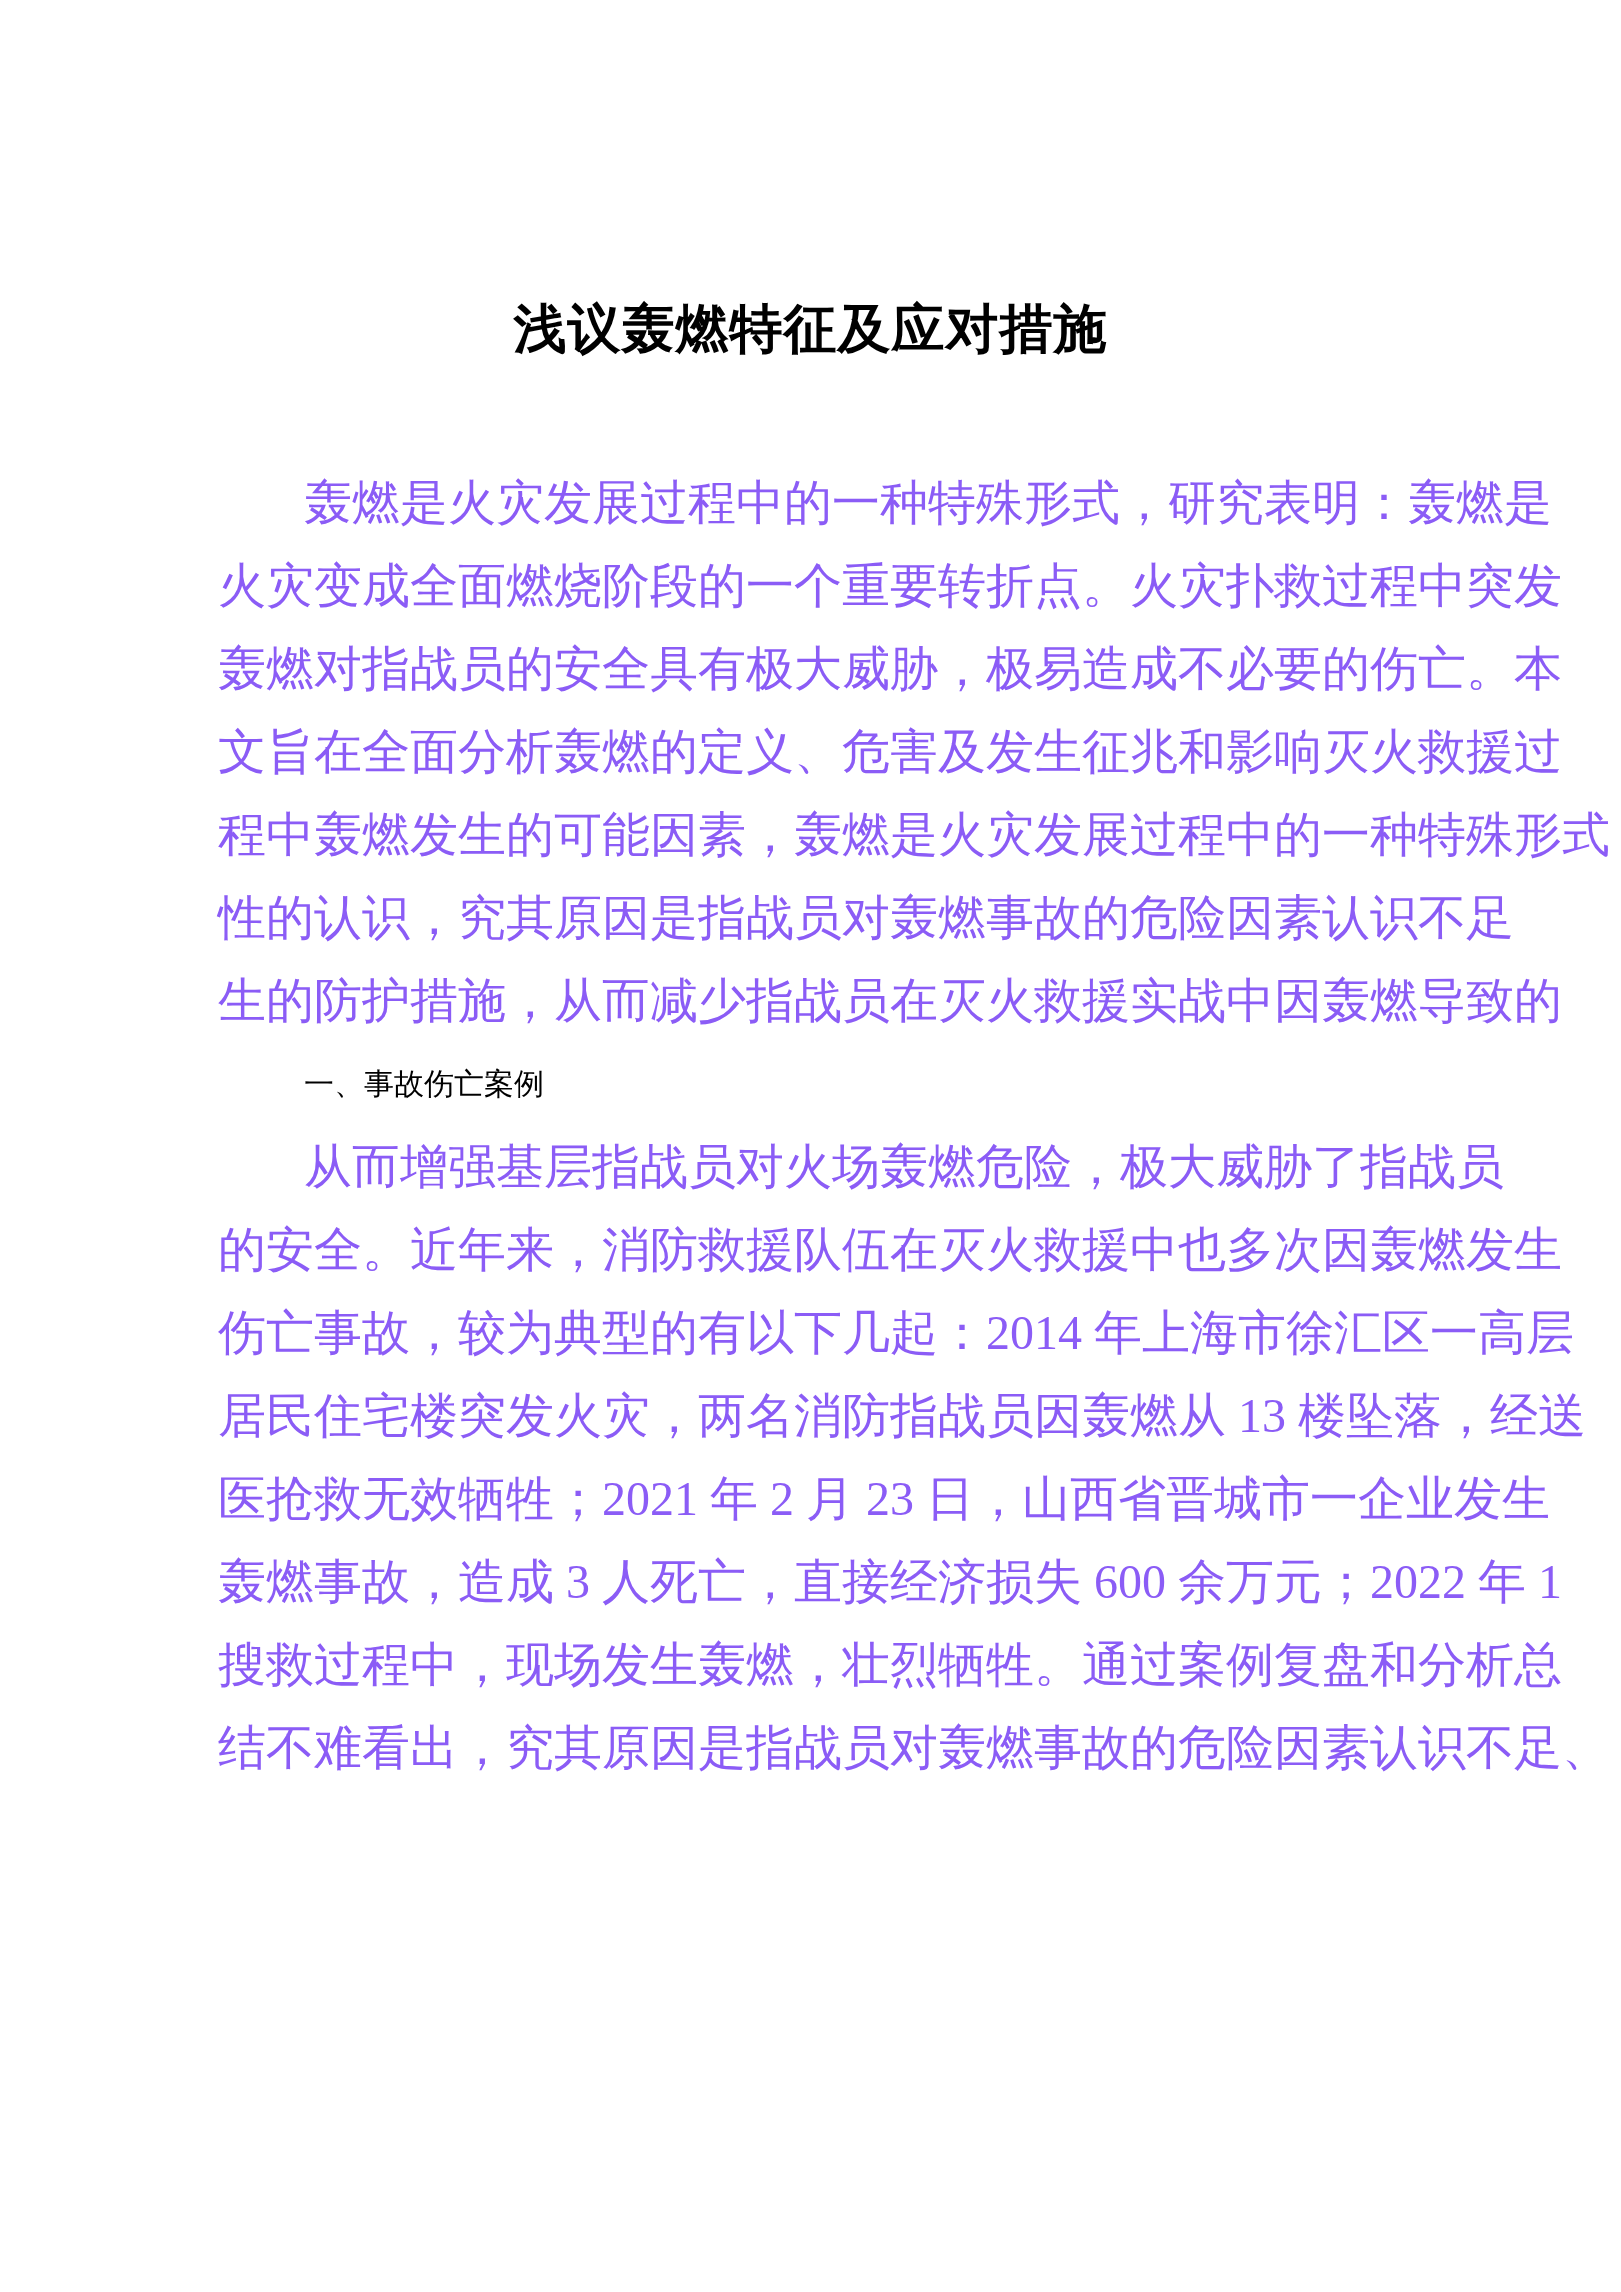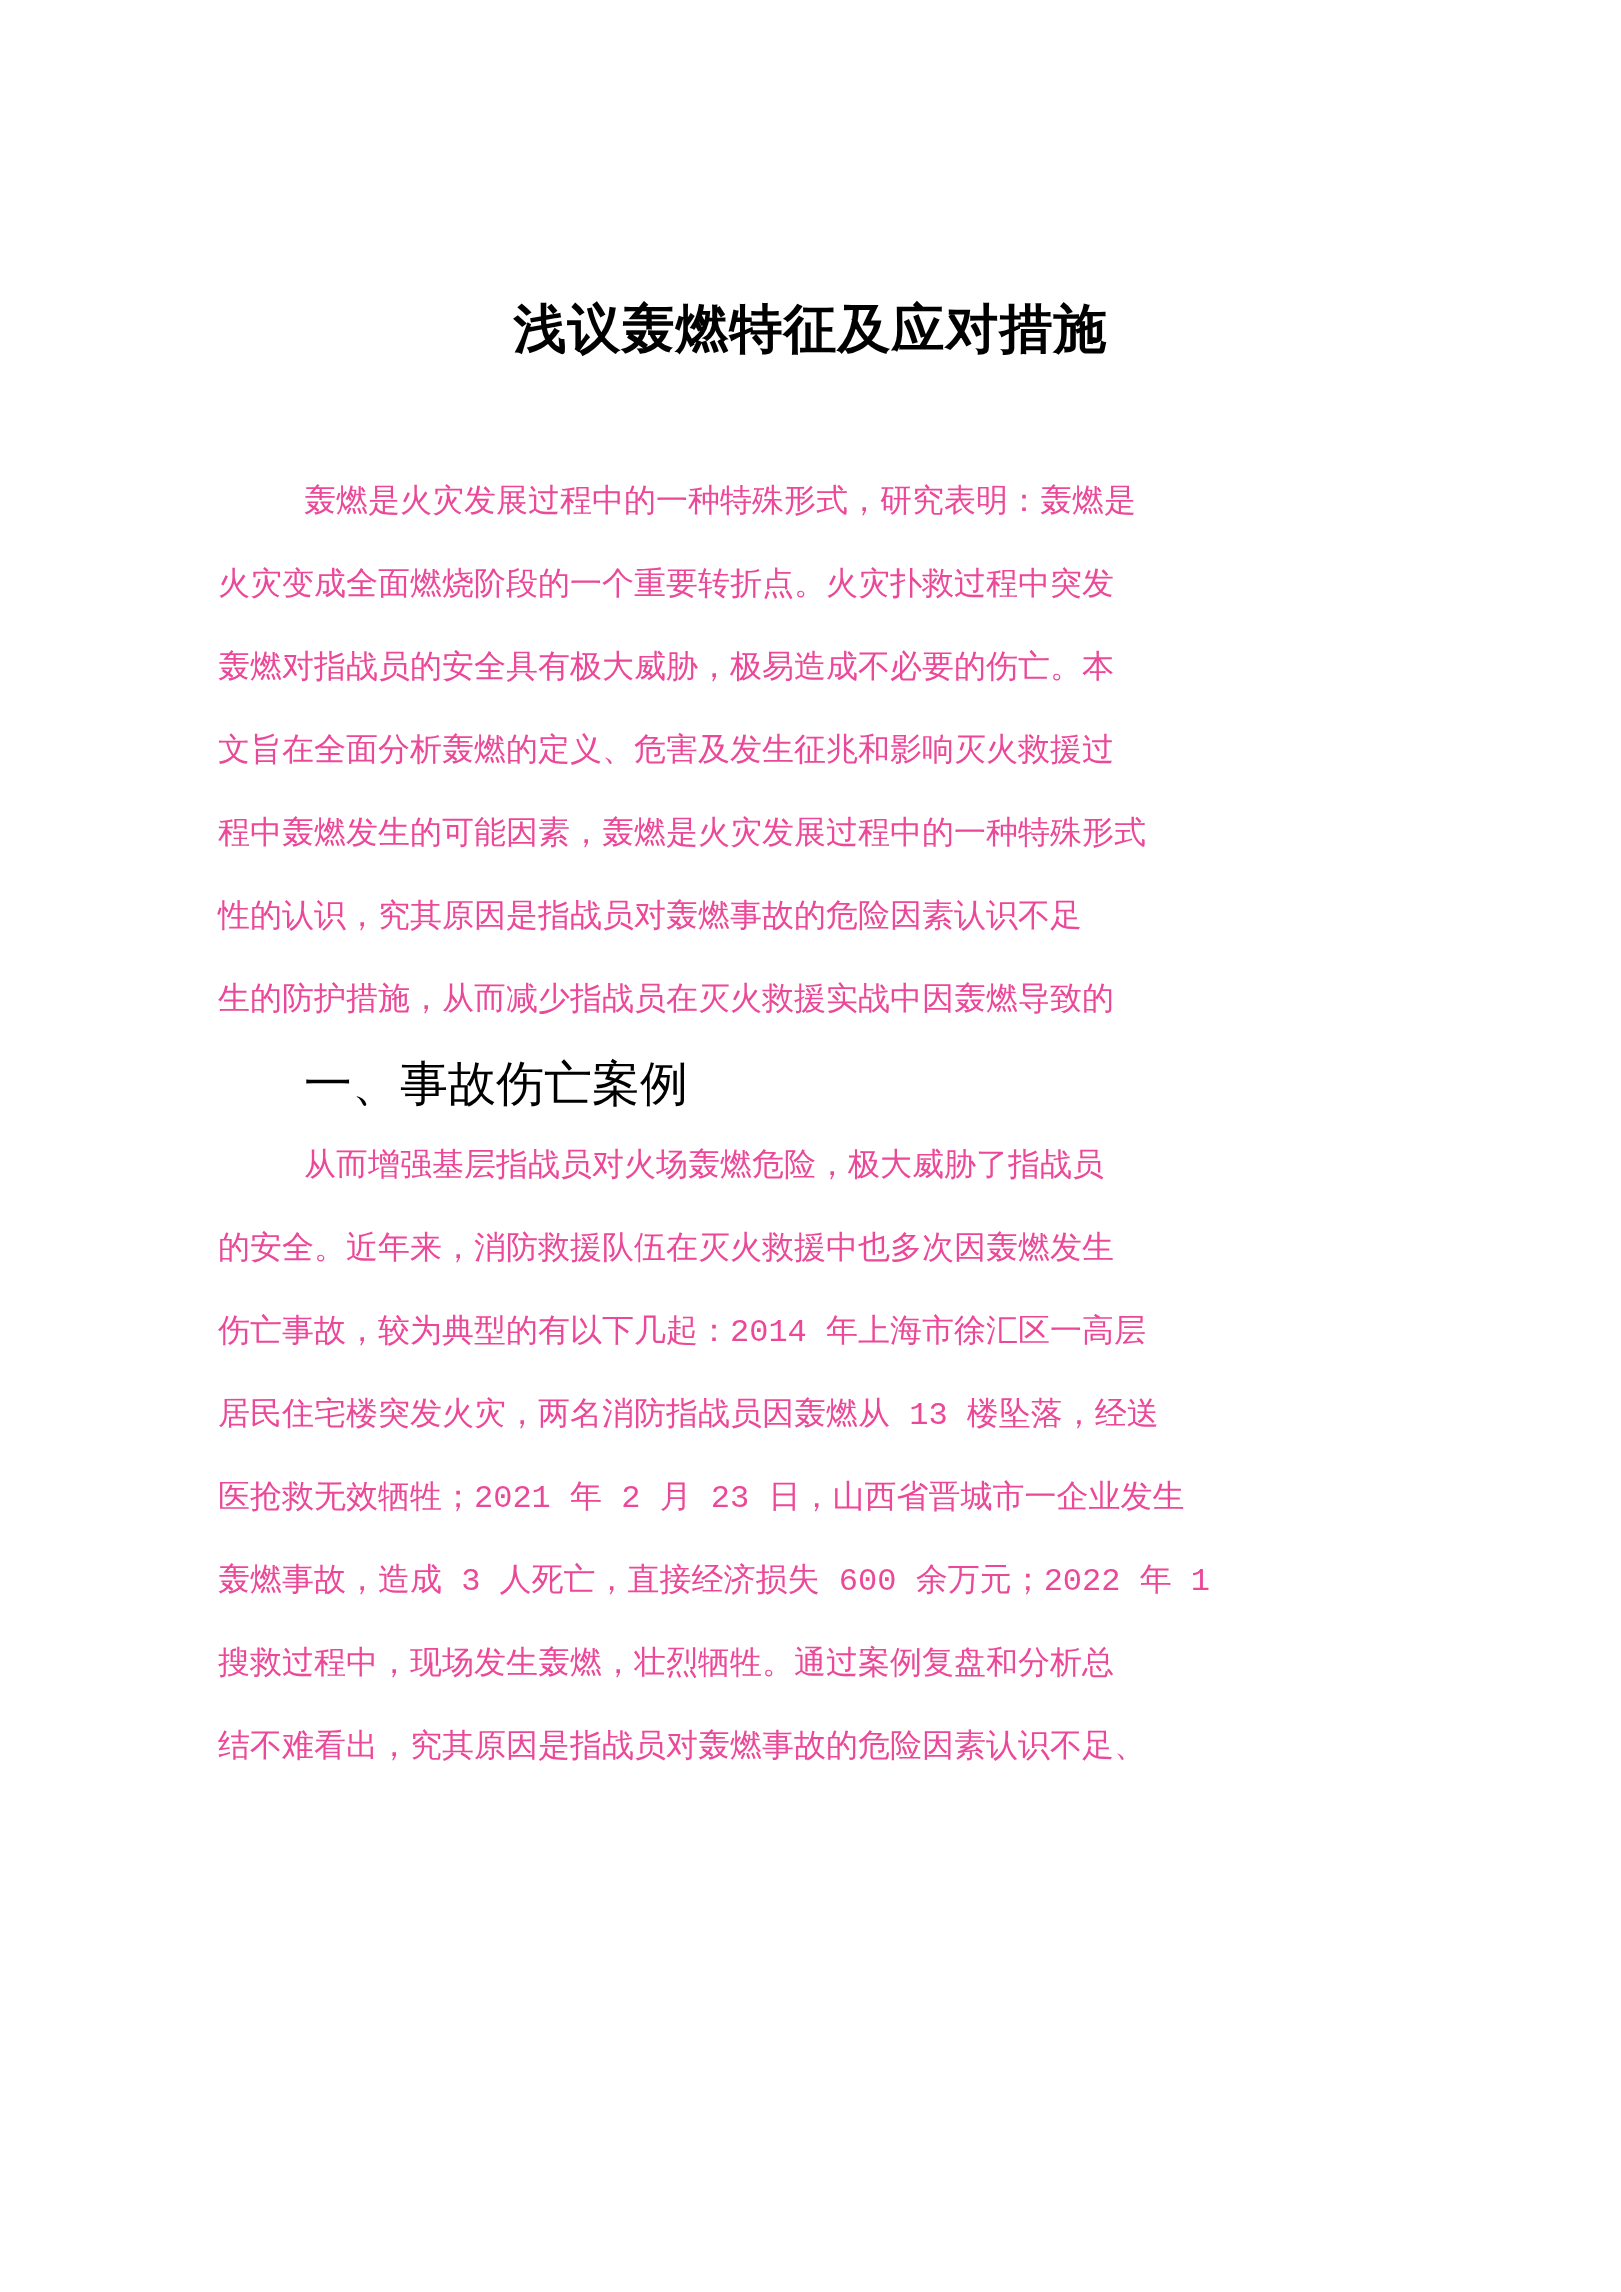--- a/index.html
+++ b/index.html
@@ -28,33 +28,33 @@
     color: #000000;
     letter-spacing: 1px;
   }
   .body-block {
     position: absolute;
     left: 218px;
     top: 461px;
     width: 1204px;
   }
   .para-line {
-    font-family: Liberation Mono, monospace;
-    font-size: 32px;
+    font-family: Liberation Serif, serif;
+    font-size: 48px;
     line-height: 83px;
-    color: #ec4899;
+    color: #8b5cf6;
     white-space: nowrap;
     letter-spacing: 0px;
   }
   .indent2 {
     padding-left: 86px;
   }
   .heading-line {
     font-family: "Liberation Sans", "DejaVu Sans", sans-serif;
-    font-size: 48px;
+    font-size: 30px;
     line-height: 83px;
     color: #000000;
     white-space: nowrap;
     padding-left: 86px;
   }
   .page-number {
     position: absolute;
     left: 0;
     top: 2122px;
     width: 1621px;

